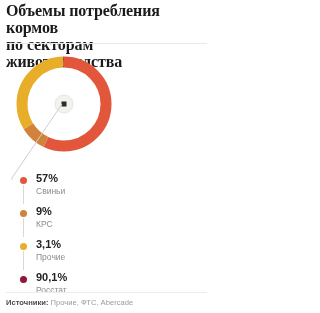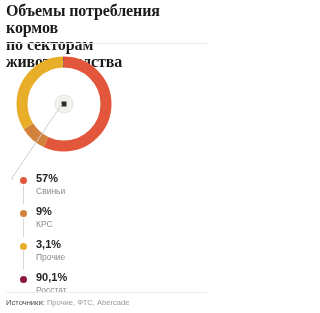--- a/index.html
+++ b/index.html
@@ -94,21 +94,21 @@
     height:1px;
     background:#ececec;
   }
   .source{
     position:absolute;
     left:6px; top:298px;
     font-size:7.6px;
     color:#9a9a9a;
     white-space:nowrap;
   }
-  .source b{color:#4d4d4d;font-weight:normal;}
+  .source b{color:#4d4d4d;font-weight:bold;}
 </style>
 </head>
 <body>
 
 <div class="page">
 
   <div class="title">
     <span class="title-line">Объемы потребления кормов</span>
     <span class="title-line">по секторам животноводства</span>
   </div>

